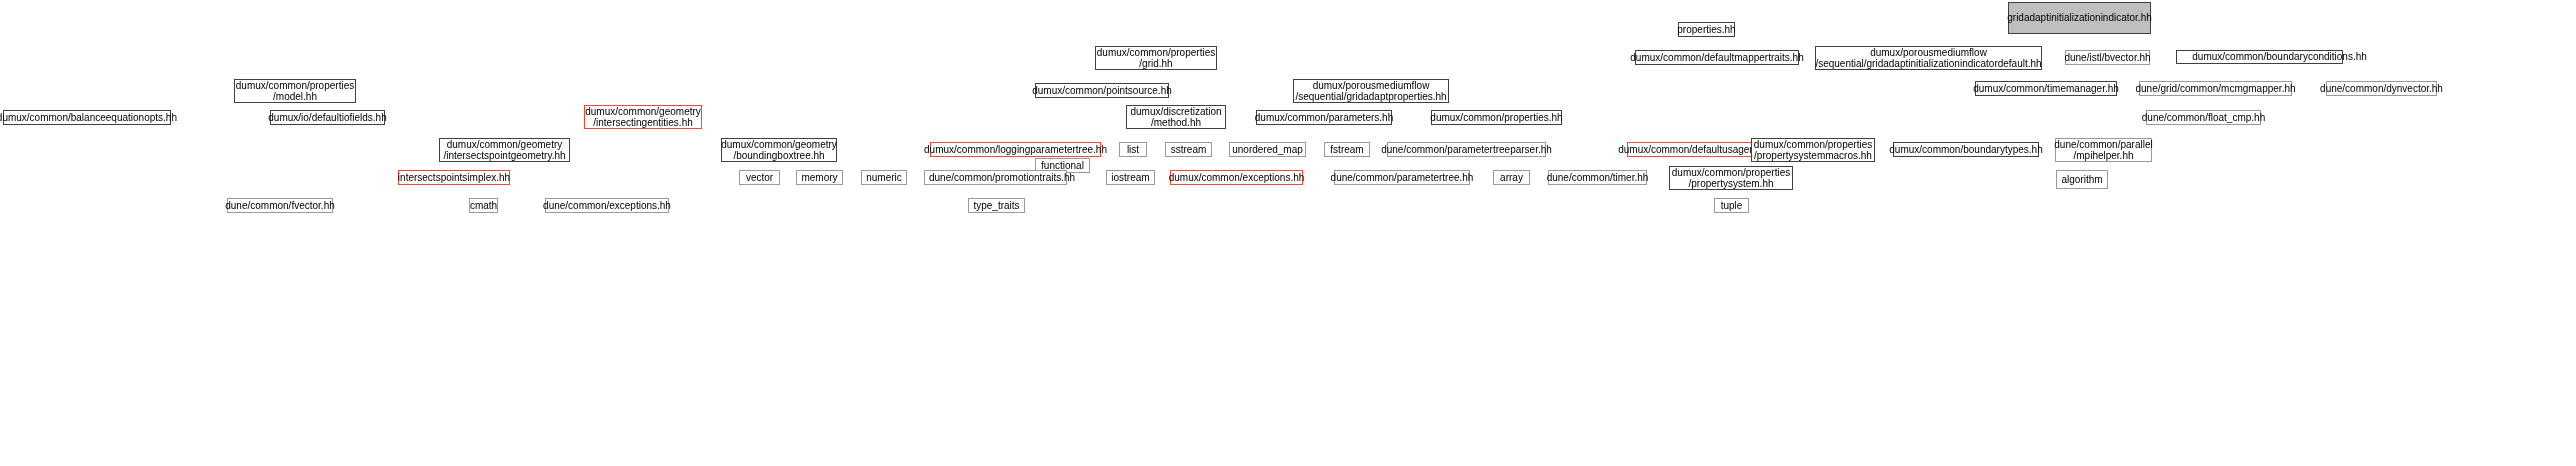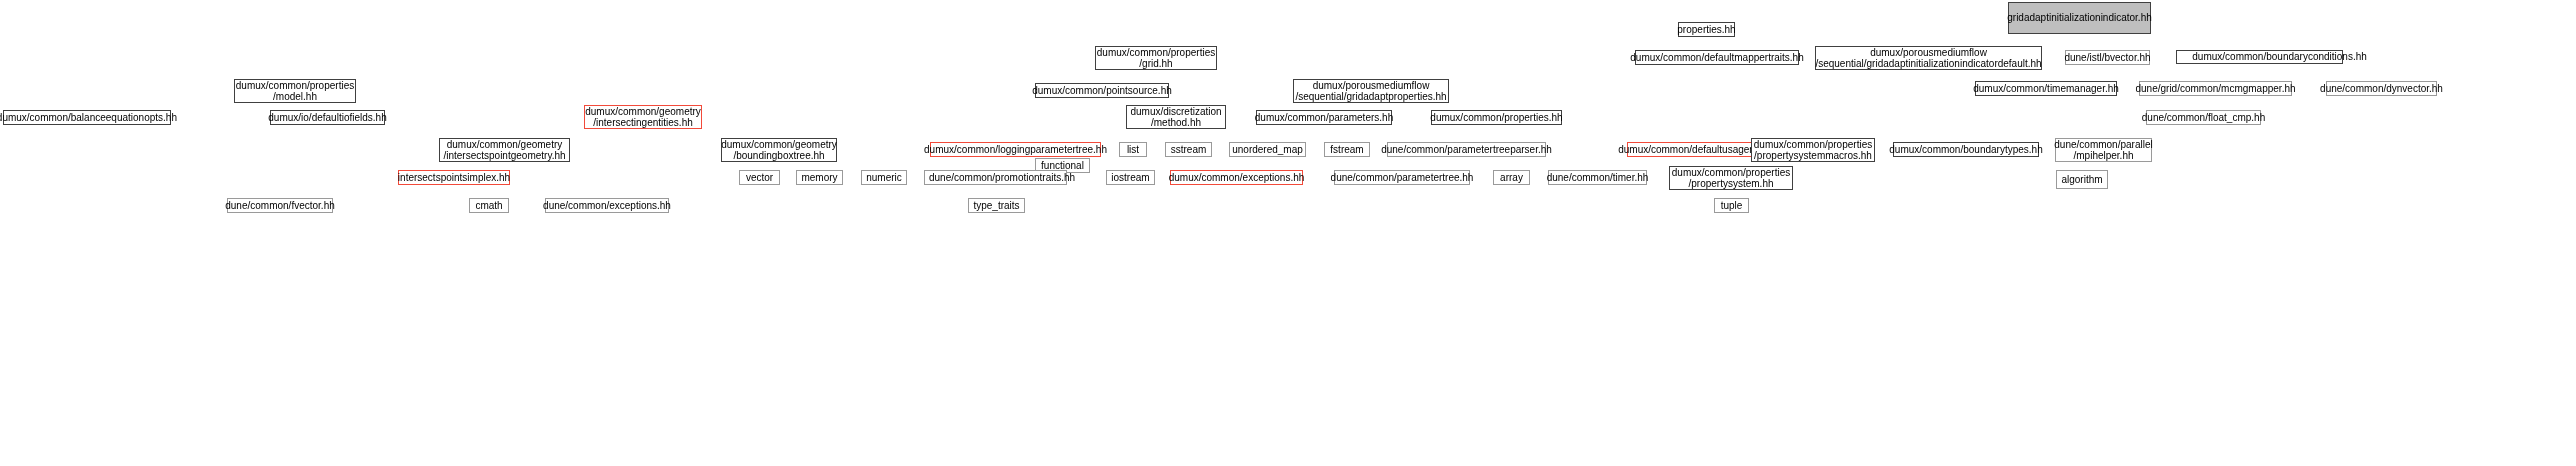--- a/index.html
+++ b/index.html
@@ -193,19 +193,19 @@
       <div class="node " style="left: 924px; top: 170px; width: 143px; height: 14.7px; padding-left: 16px;">dune/common/promotiontraits.hh</div>
       <div class="node " style="left: 1106px; top: 170px; width: 49px; height: 14.7px;">iostream</div>
       <div class="node red" style="left: 1170px; top: 170px; width: 133px; height: 14.7px;">dumux/common/exceptions.hh</div>
       <div class="node " style="left: 1334px; top: 170px; width: 136px; height: 14.7px;">dune/common/parametertree.hh</div>
       <div class="node " style="left: 1493px; top: 170px; width: 37px; height: 14.7px;">array</div>
       <div class="node " style="left: 1548px; top: 170px; width: 99px; height: 14.7px;">dune/common/timer.hh</div>
       <div class="node dark" style="left: 1669px; top: 166px; width: 124px; height: 23.6px;">dumux/common/properties
 /propertysystem.hh</div>
       <div class="node " style="left: 2056px; top: 170px; width: 52px; height: 19px;">algorithm</div>
       <div class="node " style="left: 227px; top: 198px; width: 106px; height: 14.7px;">dune/common/fvector.hh</div>
-      <div class="node " style="left: 469px; top: 198px; width: 40px; height: 14.7px;">cmath</div>
+      <div class="node " style="left: 469px; top: 198px; width: 29px; height: 14.7px;">cmath</div>
       <div class="node " style="left: 509px; top: 198px; width: 124px; height: 14.7px; margin-left: 36px;">dune/common/exceptions.hh</div>
       <div class="node " style="left: 968px; top: 198px; width: 57px; height: 14.7px;">type_traits</div>
       <div class="node " style="left: 1714px; top: 198px; width: 35px; height: 14.7px;">tuple</div>
     </div>
 </div>
 
 
 </body></html>

